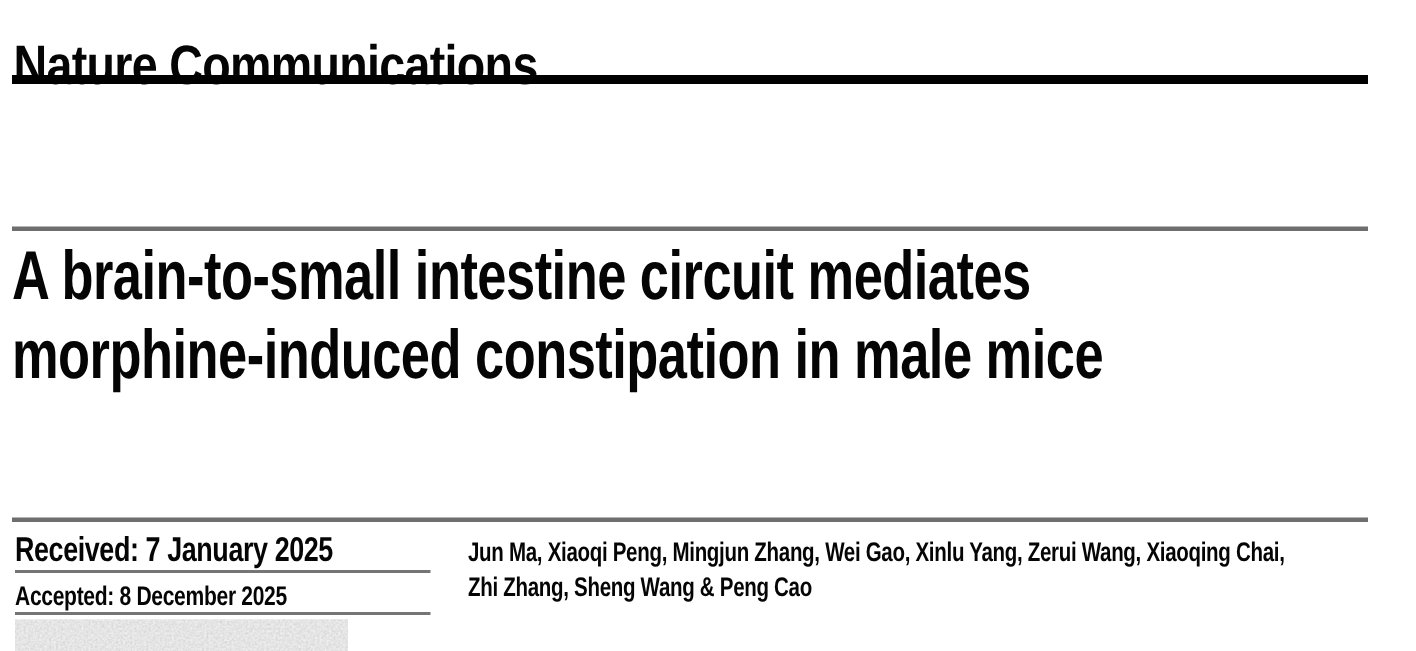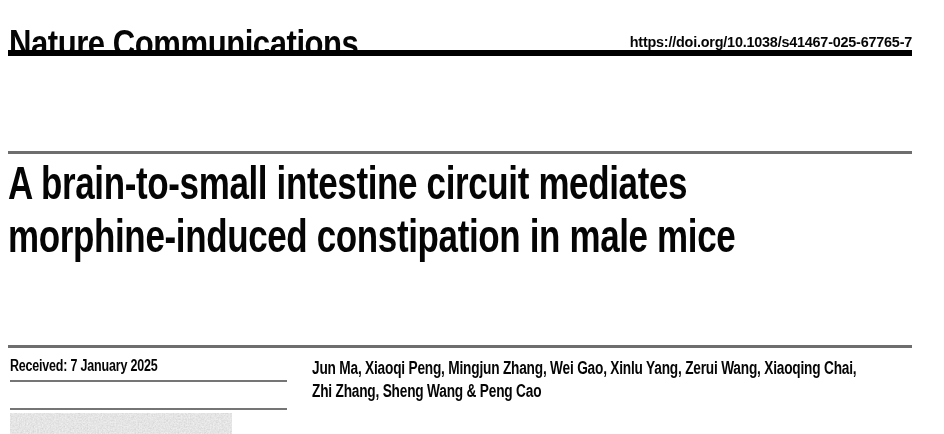--- a/index.html
+++ b/index.html
@@ -26,21 +26,21 @@
   .article-status{left:9px;top:62px;font-size:40px;line-height:46px;}
   .article-status .cond{transform:scaleX(0.95);}
 
   .rule-gray-top{left:8px;top:151px;width:904px;height:3px;background:#6e6e6e;}
 
   .title{left:8px;top:157px;font-size:46px;line-height:53px;}
   .title .cond{transform:scaleX(0.76);letter-spacing:-0.01em;}
 
   .rule-gray-mid{left:8px;top:345px;width:904px;height:3px;background:#6e6e6e;}
 
-  .date-received{left:10px;top:356px;font-size:16px;line-height:20px;}
+  .date-received{left:10px;top:356px;font-size:23px;line-height:20px;}
   .date-accepted{left:10px;top:387px;font-size:18px;line-height:20px;}
   .date-received .cond,.date-accepted .cond{transform:scaleX(0.78);}
 
   .rule-received{left:10px;top:380px;width:277px;height:2px;background:#757575;}
   .rule-accepted{left:10px;top:408px;width:277px;height:2px;background:#757575;}
 
   .authors{left:312px;top:357px;font-size:18px;line-height:23.4px;}
   .authors .cond{transform:scaleX(0.76);}
   .authors .line{display:block;white-space:nowrap;}
 
@@ -48,43 +48,43 @@
 </style>
 </head>
 <body>
 
 <div id="page">
 
   <div class="abs bold journal-name">
     <span class="cond">Nature Communications</span>
   </div>
 
-  <div class="abs bold doi">
-    <span class="cond">https://doi.org/10.1038/s41467-025-67765-7</span>
-  </div>
 
   <div class="abs rule-thick"></div>
 
 
   <div class="abs rule-gray-top"></div>
 
   <div class="abs bold title">
     <span class="cond">
       <span class="line" style="display:block">A brain-to-small intestine circuit mediates</span>
       <span class="line" style="display:block">morphine-induced constipation in male mice</span>
     </span>
   </div>
 
   <div class="abs rule-gray-mid"></div>
 
   <div class="abs bold date-received">
     <span class="cond">Received: 7 January 2025</span>
   </div>
   <div class="abs rule-received"></div>
 
+  <div class="abs bold date-accepted">
+    <span class="cond">Accepted: 8 December 2025</span>
+  </div>
   <div class="abs rule-accepted"></div>
 
   <div class="abs noise-block">
     <svg width="222" height="21" xmlns="http://www.w3.org/2000/svg">
       <defs>
         <filter id="grain" x="0" y="0" width="100%" height="100%">
           <feTurbulence type="fractalNoise" baseFrequency="0.65" numOctaves="2" seed="7" stitchTiles="stitch"></feTurbulence>
           <feColorMatrix type="saturate" values="0"></feColorMatrix>
           <feComponentTransfer>
             <feFuncR type="linear" slope="0.40" intercept="0.58"></feFuncR>

